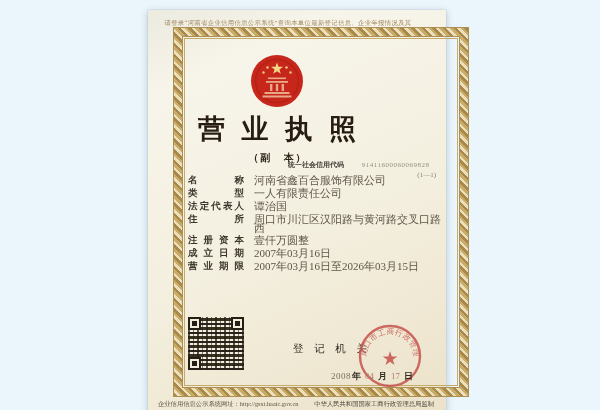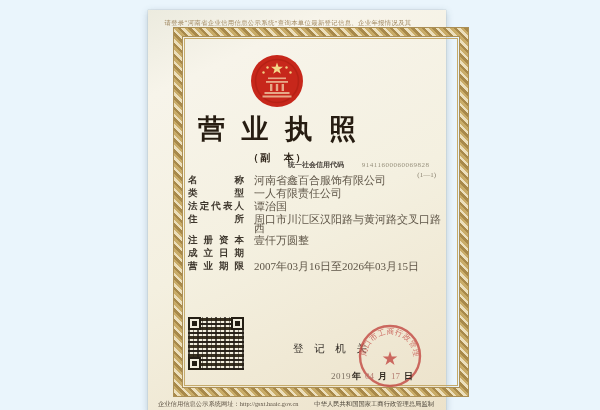--- a/index.html
+++ b/index.html
@@ -141,20 +141,21 @@
     <div class="frow">
       <span class="flabel">住所</span>
       <span class="fvalue">周口市川汇区汉阳路与黄河路交叉口路西</span>
     </div>
     <div class="frow">
       <span class="flabel">注册资本</span>
       <span class="fvalue">壹仟万圆整</span>
     </div>
     <div class="frow">
       <span class="flabel">成立日期</span>
+      <span class="fvalue">2007年03月16日</span>
     </div>
     <div class="frow">
       <span class="flabel">营业期限</span>
       <span class="fvalue">2007年03月16日至2026年03月15日</span>
     </div>
   </div>
 
   <div class="qr">
     <div class="qr-finder qr-tl"></div>
     <div class="qr-finder qr-tr"></div>
@@ -166,21 +167,21 @@
   <svg class="seal" viewBox="0 0 68 68">
     <circle cx="34" cy="34" r="30" fill="none" stroke="#c5524b" stroke-width="2.4"></circle>
     <path id="sealArc" d="M 10,36 A 24,24 0 0 1 58,36" fill="none"></path>
     <text font-size="7.6" fill="#c5524b" letter-spacing="0.5">
       <textPath href="#sealArc" startOffset="2%">周口市工商行政管理局</textPath>
     </text>
     <text x="34" y="43" text-anchor="middle" font-size="19" fill="#c5524b">★</text>
   </svg>
 
   <div class="dateline">
-    <span class="d-num">2019</span><span class="d-char">年</span><span class="d-stamp">04</span><span class="d-char">月</span><span class="d-stamp">17</span><span class="d-char">日</span>
+    <span class="d-num">2008</span><span class="d-char">年</span><span class="d-stamp">04</span><span class="d-char">月</span><span class="d-stamp">17</span><span class="d-char">日</span>
   </div>
 
   <div class="footer">
     <span class="footer-left">企业信用信息公示系统网址：http://gsxt.haaic.gov.cn</span>
     <span class="footer-right">中华人民共和国国家工商行政管理总局监制</span>
   </div>
 
 </div>
 
 </body></html>

